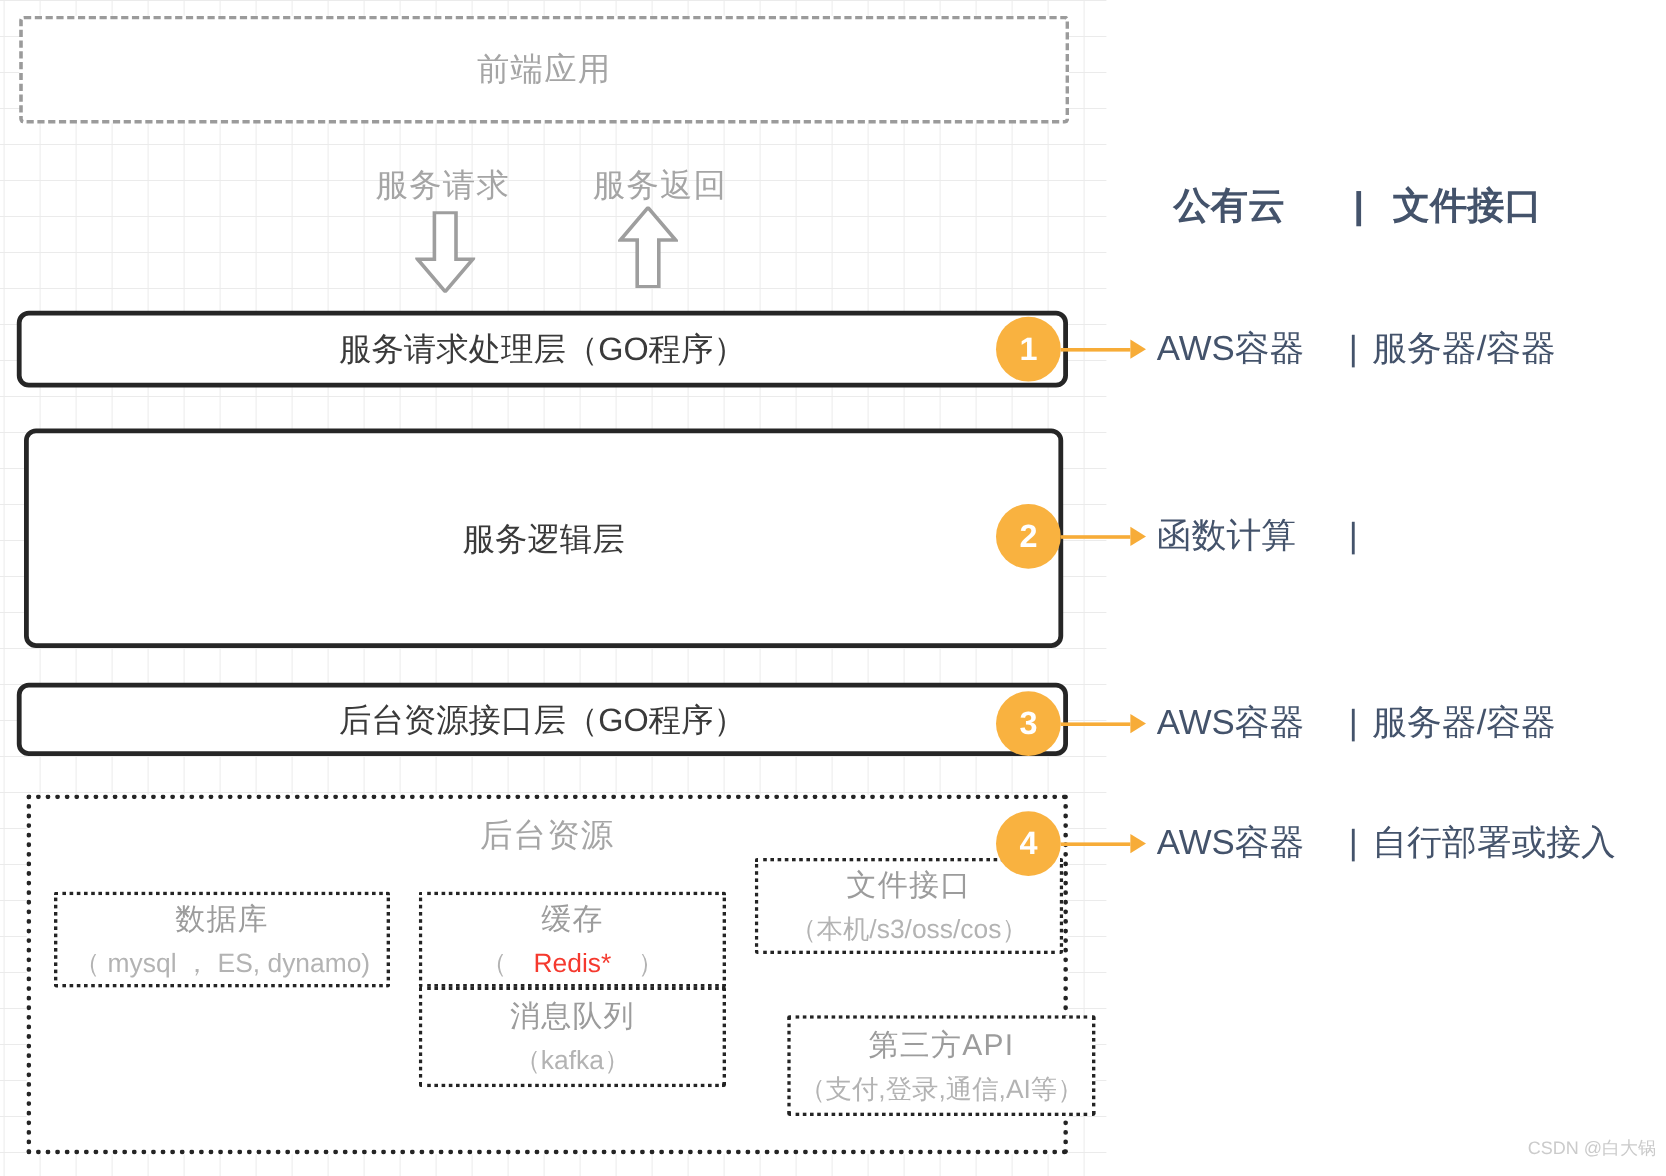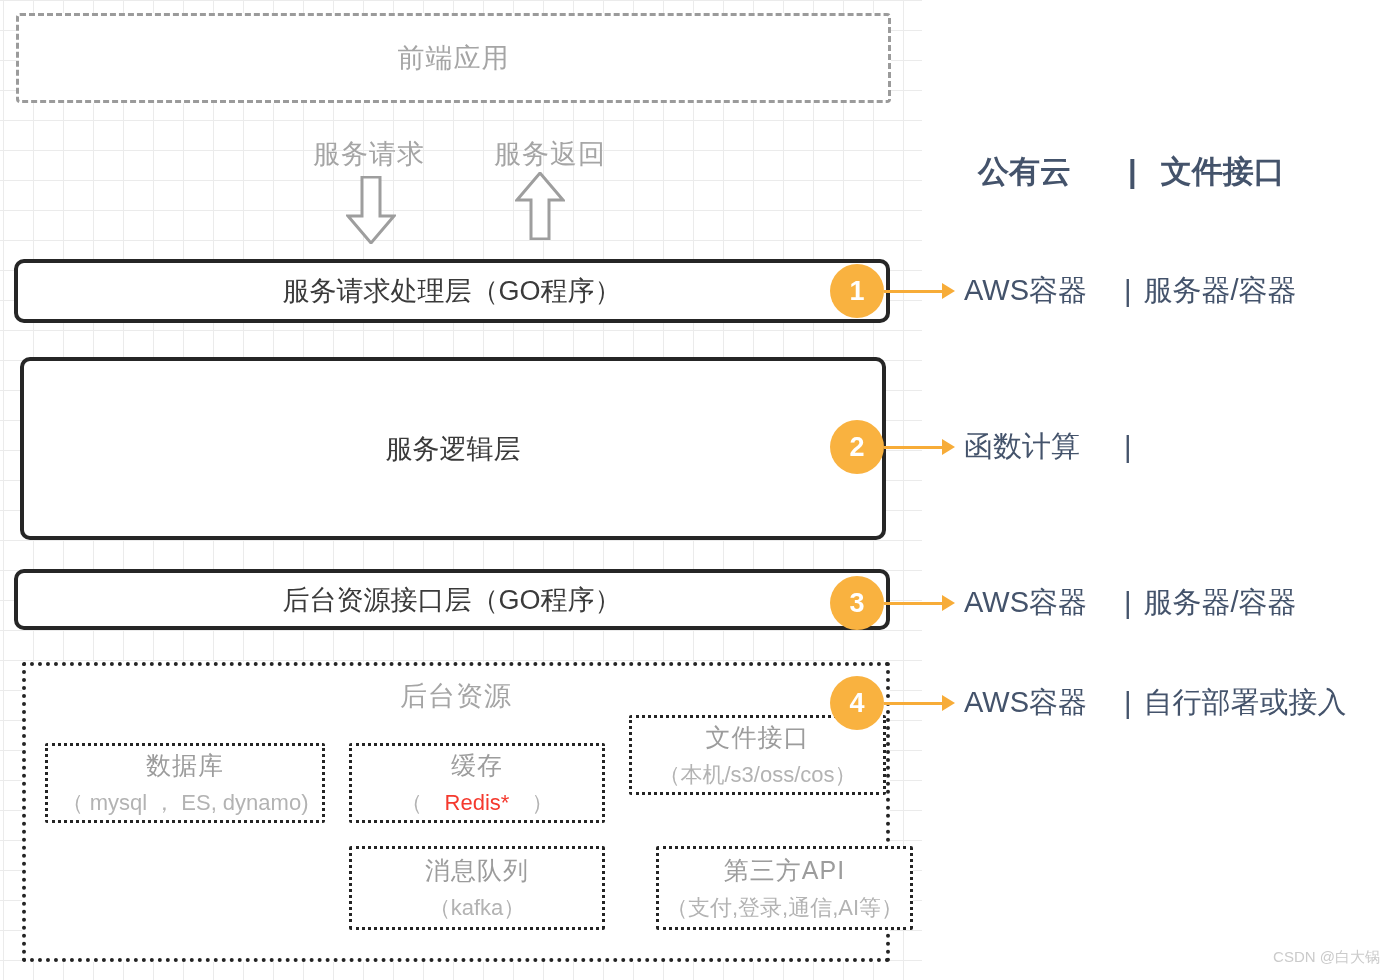--- a/index.html
+++ b/index.html
@@ -37,21 +37,21 @@
     justify-content:flex-start;align-items:flex-start;}
   .backend-title{position:absolute;left:0;top:678px;width:912px;text-align:center;color:#a5a5a5;font-size:27px;letter-spacing:1px;}
   .res-box{border:3px dotted #242424;border-radius:2px;flex-direction:column;gap:6px;background:#fff;}
   .res-title{color:#9c9c9c;font-size:25px;letter-spacing:1px;}
   .res-sub{color:#b3b3b3;font-size:22px;white-space:nowrap;}
   .res-highlight{color:#f5392e;}
   .r1{left:45px;top:743px;width:280px;height:80px;}
   .r2{left:349px;top:743px;width:256px;height:80px;}
   .r3{left:629px;top:715px;width:257px;height:80px;}
   .r4{left:45px;top:846px;width:280px;height:84px;}
-  .r5{left:349px;top:846px;width:256px;height:84px;}
+  .r5{left:349px;top:822px;width:256px;height:84px;}
   .r6{left:656px;top:846px;width:257px;height:84px;}
   
   .anno-header{position:absolute;left:978px;top:150px;height:44px;display:flex;align-items:center;
     color:#44536B;font-size:31px;font-weight:bold;}
   .anno-header .left{min-width:126px;}
   .anno-header .sep{margin:0 24px;}
   .anno-row{position:absolute;left:830px;height:54px;display:flex;align-items:center;}
   .row1{top:264px;}.row2{top:420px;}.row3{top:576px;}.row4{top:676px;}
   .badge{width:54px;height:54px;border-radius:50%;background:#F9B240;color:#fff;font-size:27px;font-weight:bold;
     display:flex;align-items:center;justify-content:center;flex:0 0 auto;}

